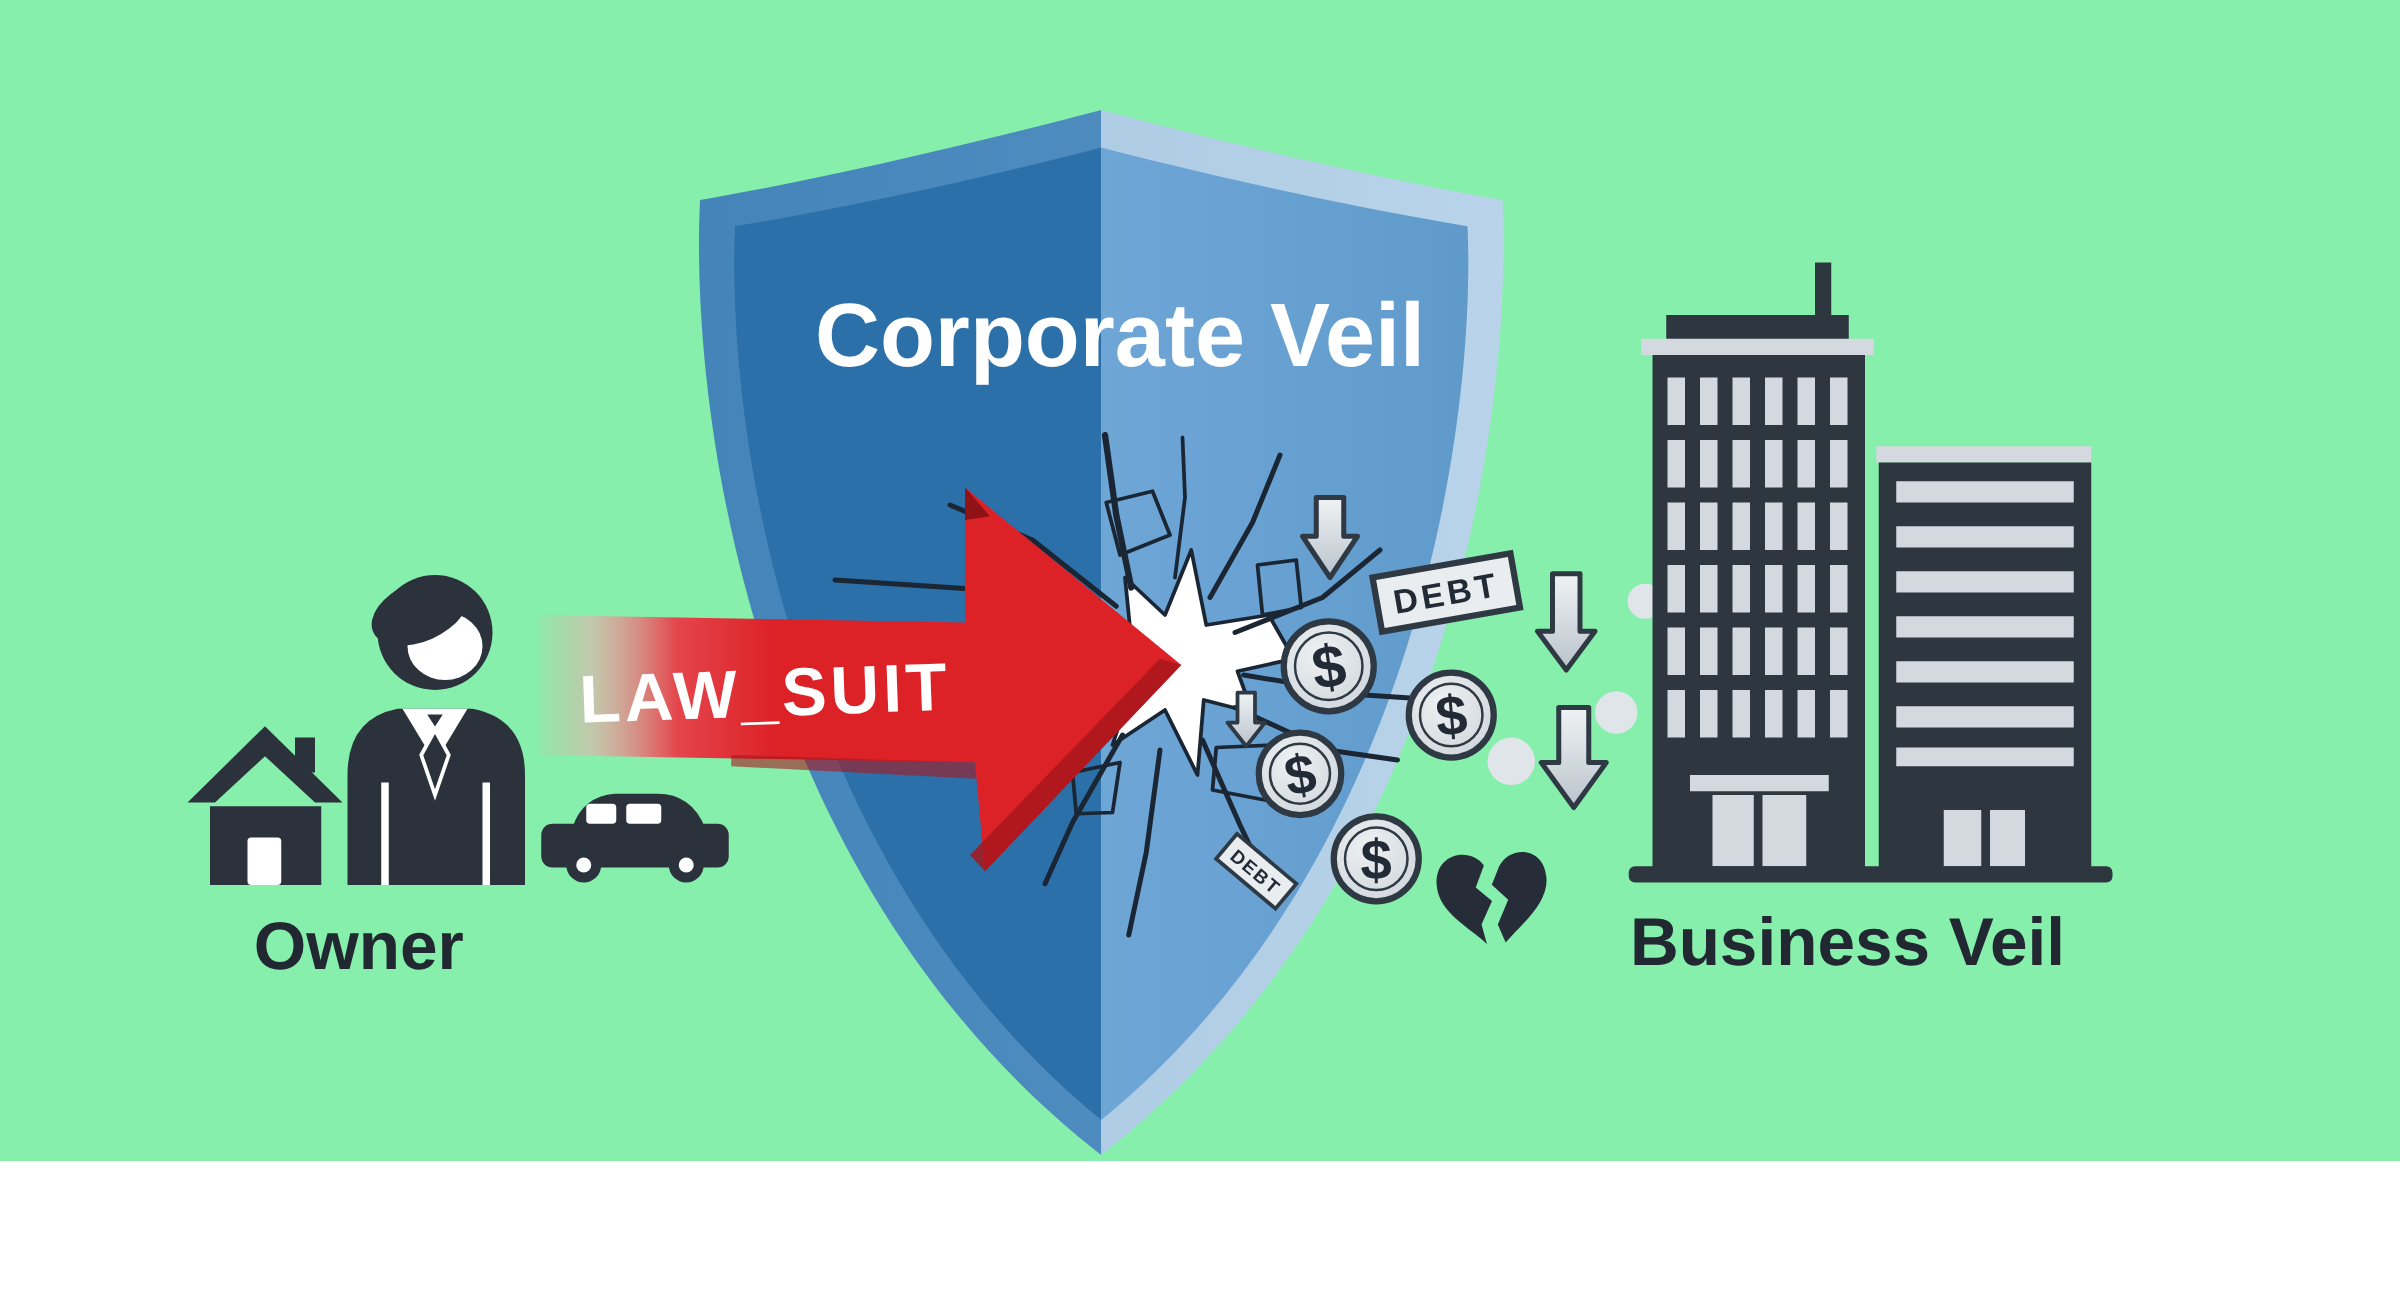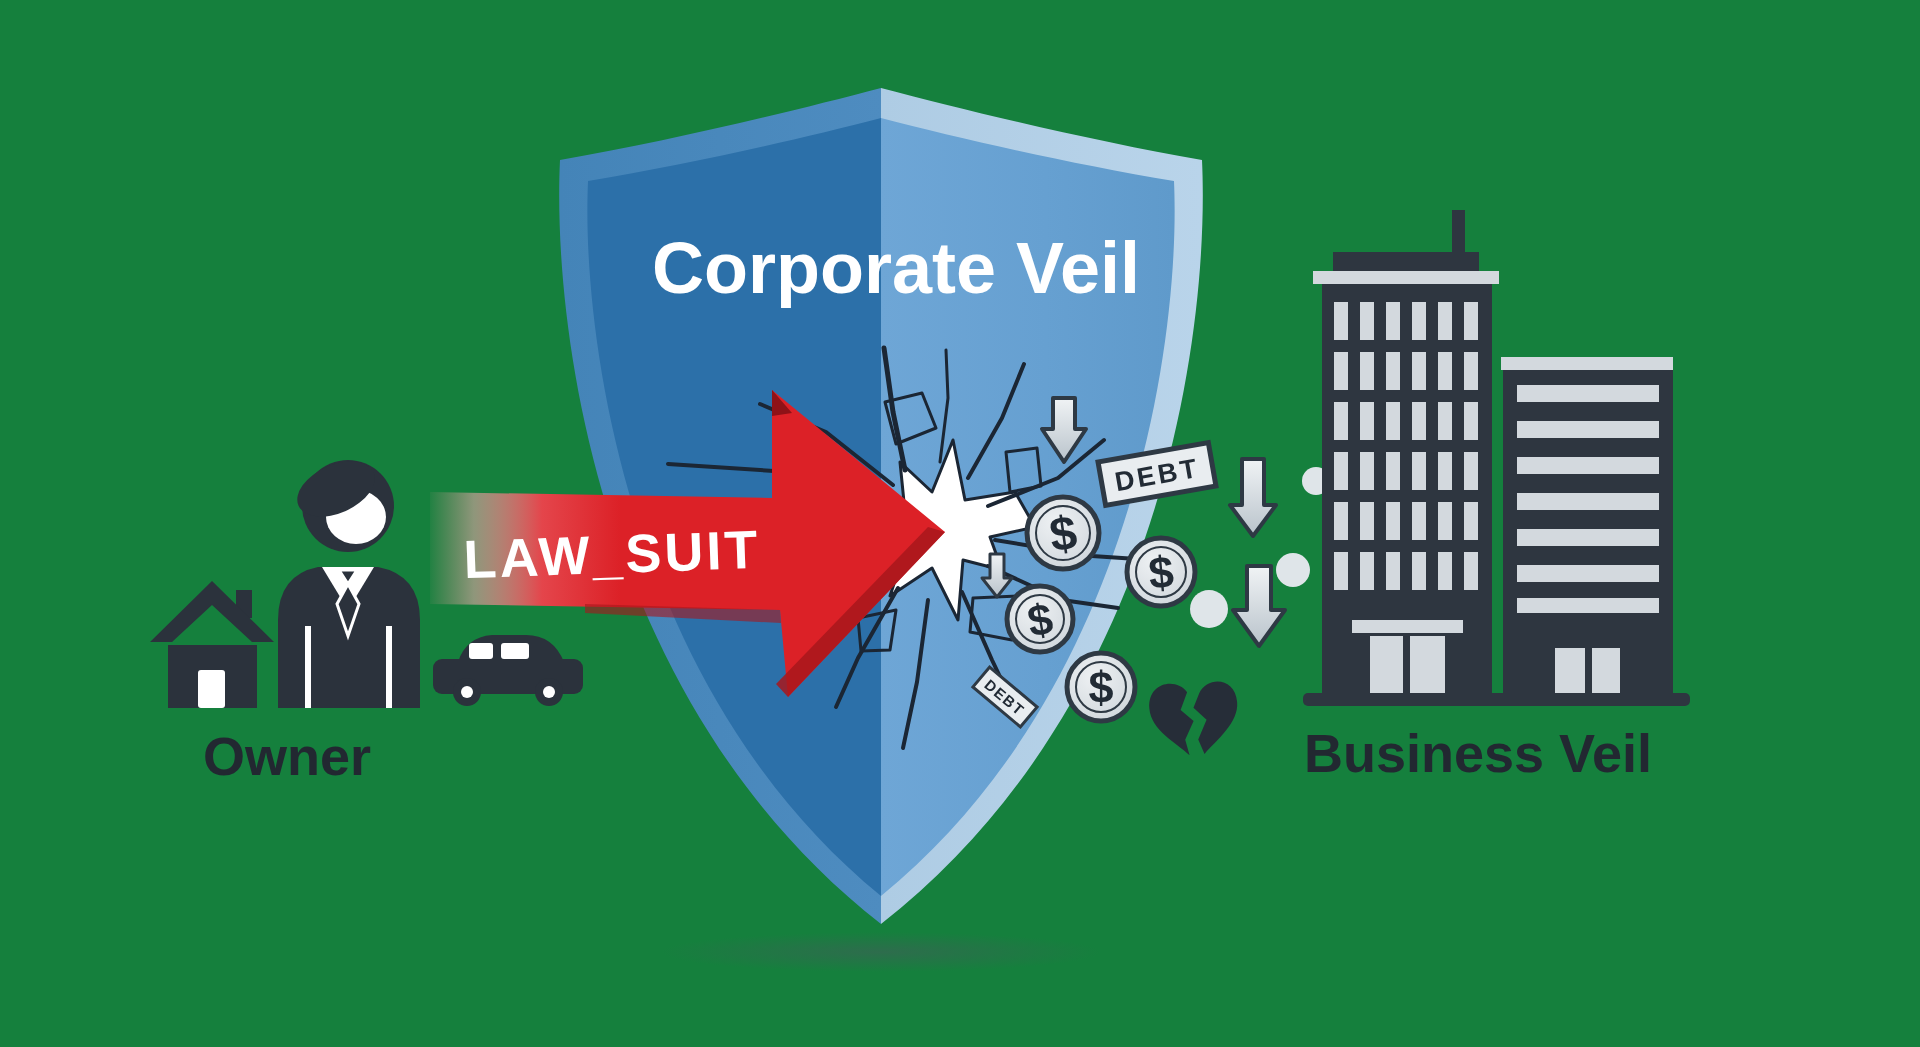--- a/index.html
+++ b/index.html
@@ -1,16 +1,16 @@
 <!DOCTYPE html>
 <html><head>
 <meta charset="utf-8">
 <style>
   html,body{margin:0;padding:0;background:#ffffff;}
-  .canvas{position:relative;width:1920px;height:1047px;background:#15803d;overflow:hidden;
+  .canvas{position:relative;width:1920px;height:929px;background:#86efac;overflow:hidden;
           font-family:"Liberation Sans", sans-serif;}
   svg text{font-family:"Liberation Sans", sans-serif;}
   .ttl{font-weight:bold;}
 </style>
 </head>
 <body>
 
 <div class="canvas">
 <svg width="1920" height="1047" viewBox="0 0 1920 1047">
   <defs>

